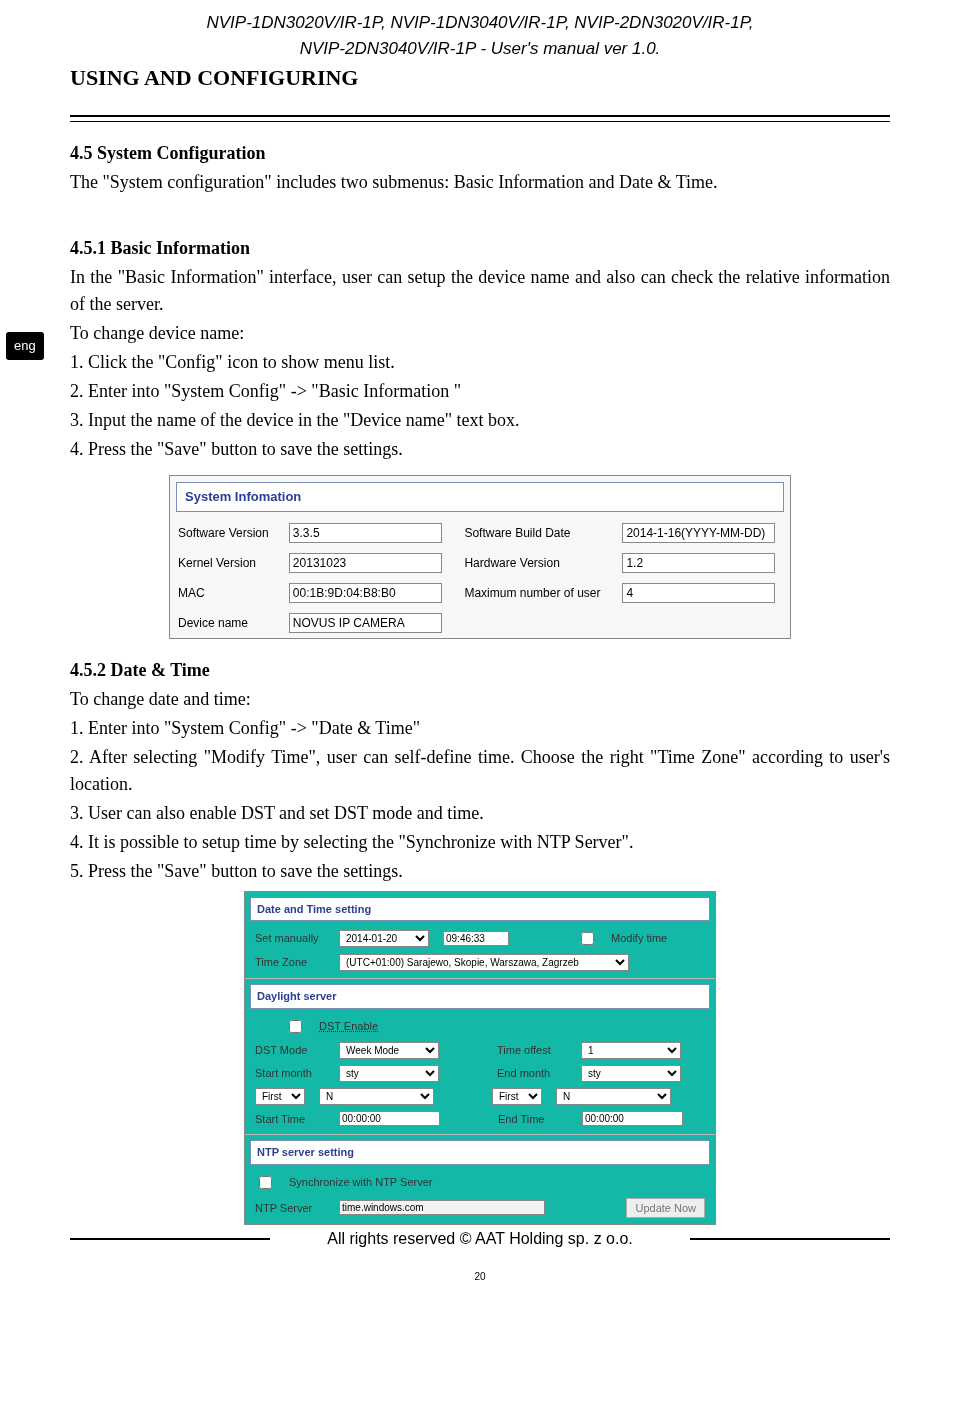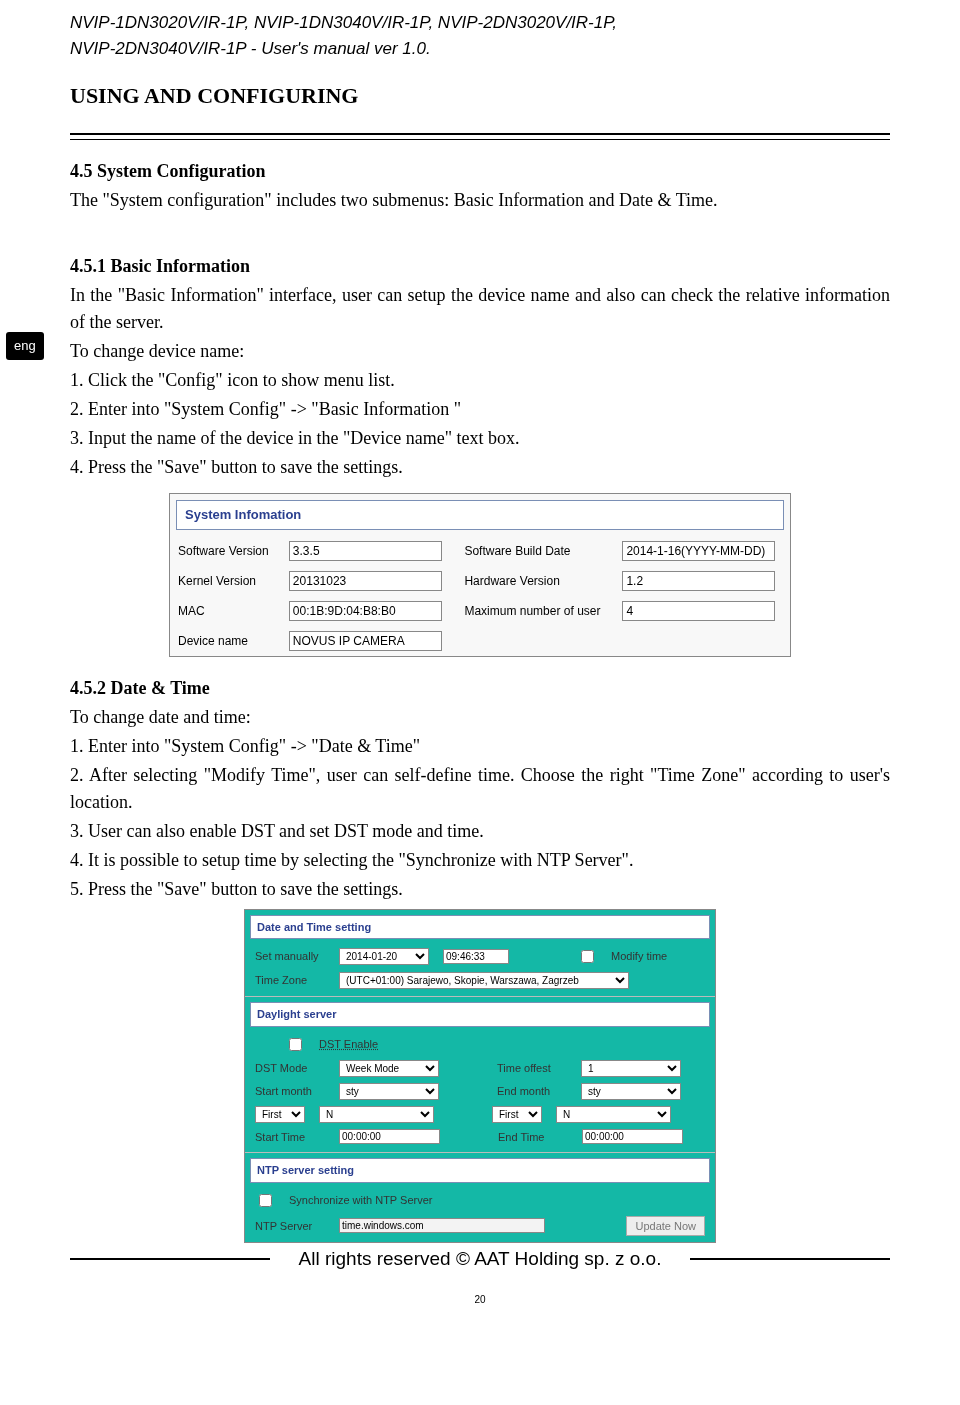--- a/index.html
+++ b/index.html
@@ -11,24 +11,24 @@
     background: #fff;
   }
   .page {
     width: 960px;
     margin: 0 auto;
     padding: 10px 70px 30px 70px;
     box-sizing: border-box;
     position: relative;
   }
   .hdr {
+    text-align: center;
     font-style: italic;
     font-family: Arial, Helvetica, sans-serif;
     font-size: 17px;
-    margin-bottom: 18px;
     font-weight: 500;
   }
   .section-title {
     font-weight: bold;
     font-size: 22px;
     margin-bottom: 21px;
   }
   .rule {
     border-top: 2px solid #000;
     border-bottom: 1px solid #000;
@@ -116,21 +116,21 @@
     cursor:pointer;
   }
   .sep { border-top:1px solid #bbb; margin:4px 0; }
 
   .footer-rule {
     display:flex;
     align-items:center;
     margin-top:2px;
   }
   .footer-rule .bar { flex:0 0 200px; border-top:2px solid #000; }
-  .footer-rule .txt { flex:1; text-align:center; font-family:Arial,sans-serif; font-size:19px; }
+  .footer-rule .txt { flex:1; text-align:center; font-family:Arial,sans-serif; font-size:16px; }
   .pagenum { text-align:center; font-family:Arial,sans-serif; font-size:10px; margin-top:18px; }
 </style>
 </head>
 <body>
 
 <div class="page">
 
   <div class="eng-tab">eng</div>
 
   <div class="hdr">

